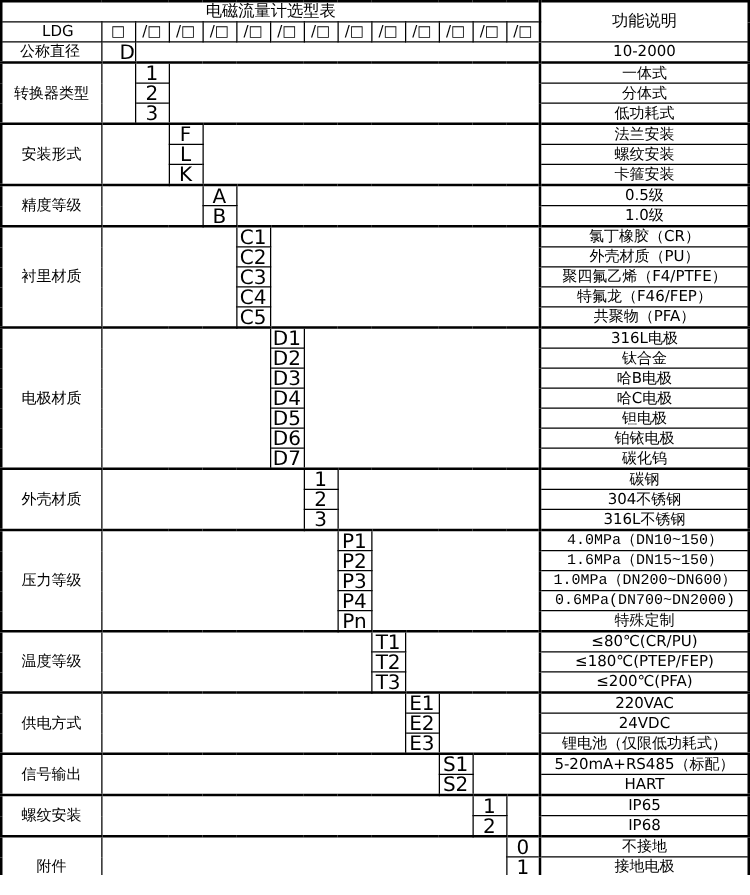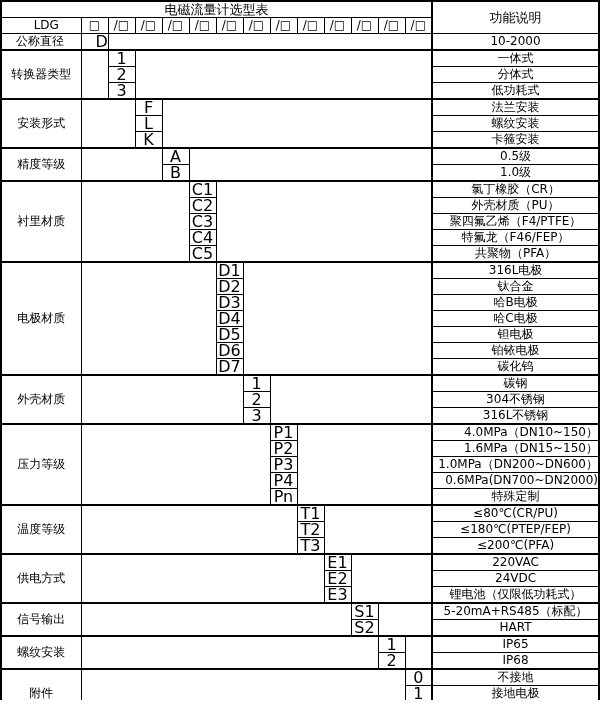--- a/index.html
+++ b/index.html
@@ -16,21 +16,21 @@
     white-space: nowrap; overflow: hidden; height: 15px; line-height: 15px;
     vertical-align: middle;
   }
   table { border: 2px solid #000; }
   tr.sep td { border-top: 2px solid #000; }
   td.desc { border-left: 2px solid #000; }
   td.title { font-size: 13px; }
   td.hdr { font-size: 13px; }
   td.lal { text-align: left; padding-left: 14px; }
   td.pl10 { text-align: center; padding-left: 10px; }
-  td.left { text-align: right; padding-left: 1px; }
+  td.left { text-align: center; padding-left: 1px; font-family: Liberation Mono, monospace; }
   td.code { font-size: 16px; }
 </style>
 </head>
 <body>
 
 <div id="sheet">
 <table>
   <colgroup>
     <col style="width:80px">
     <col style="width:27px">

